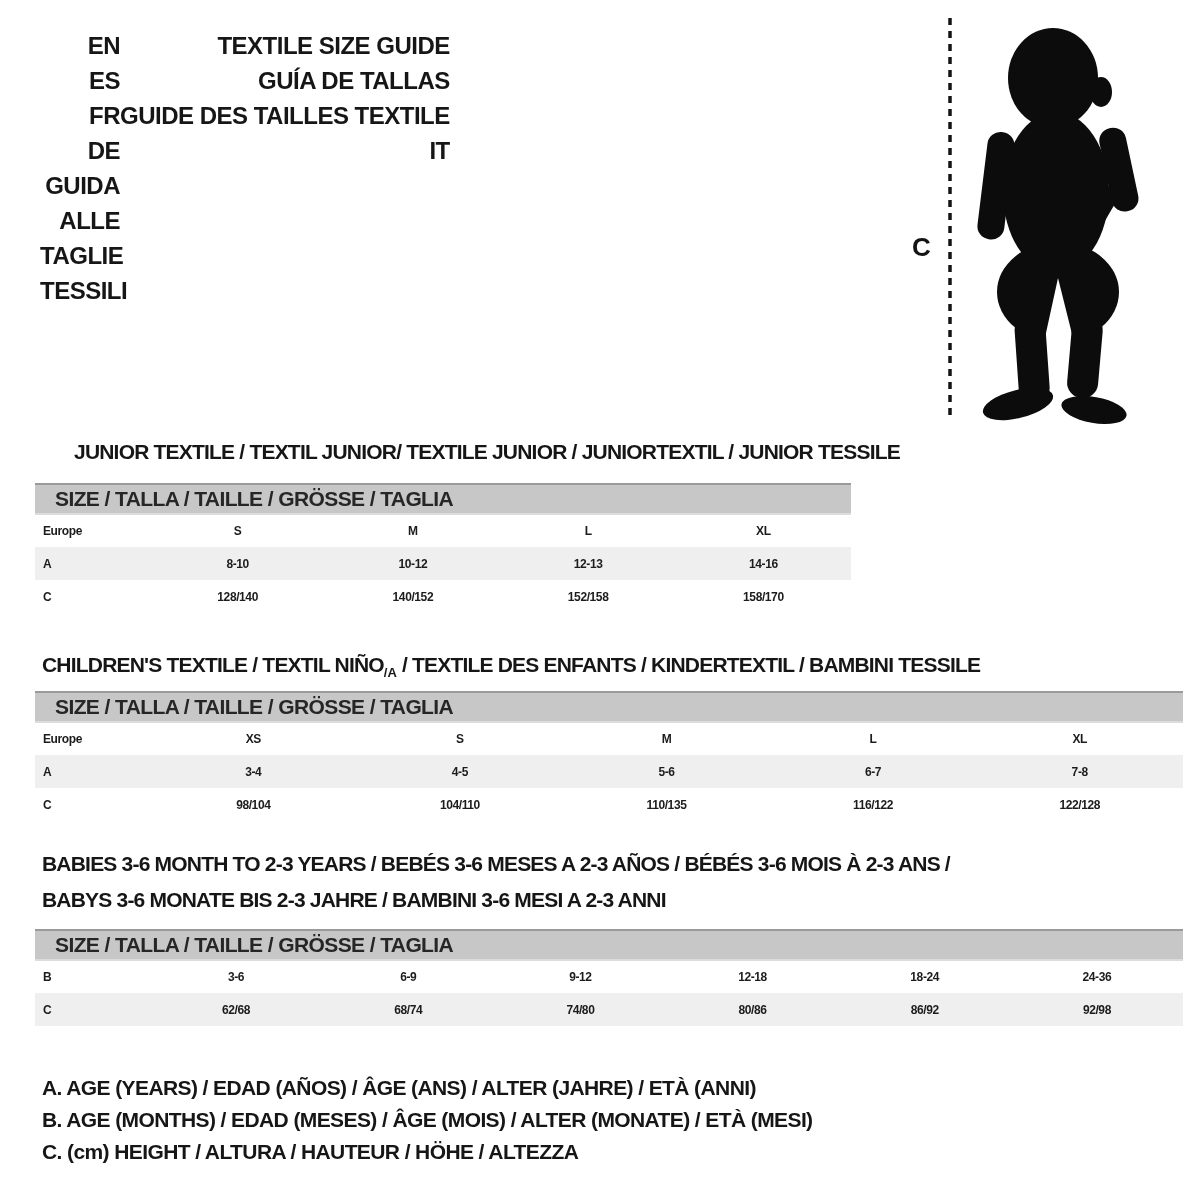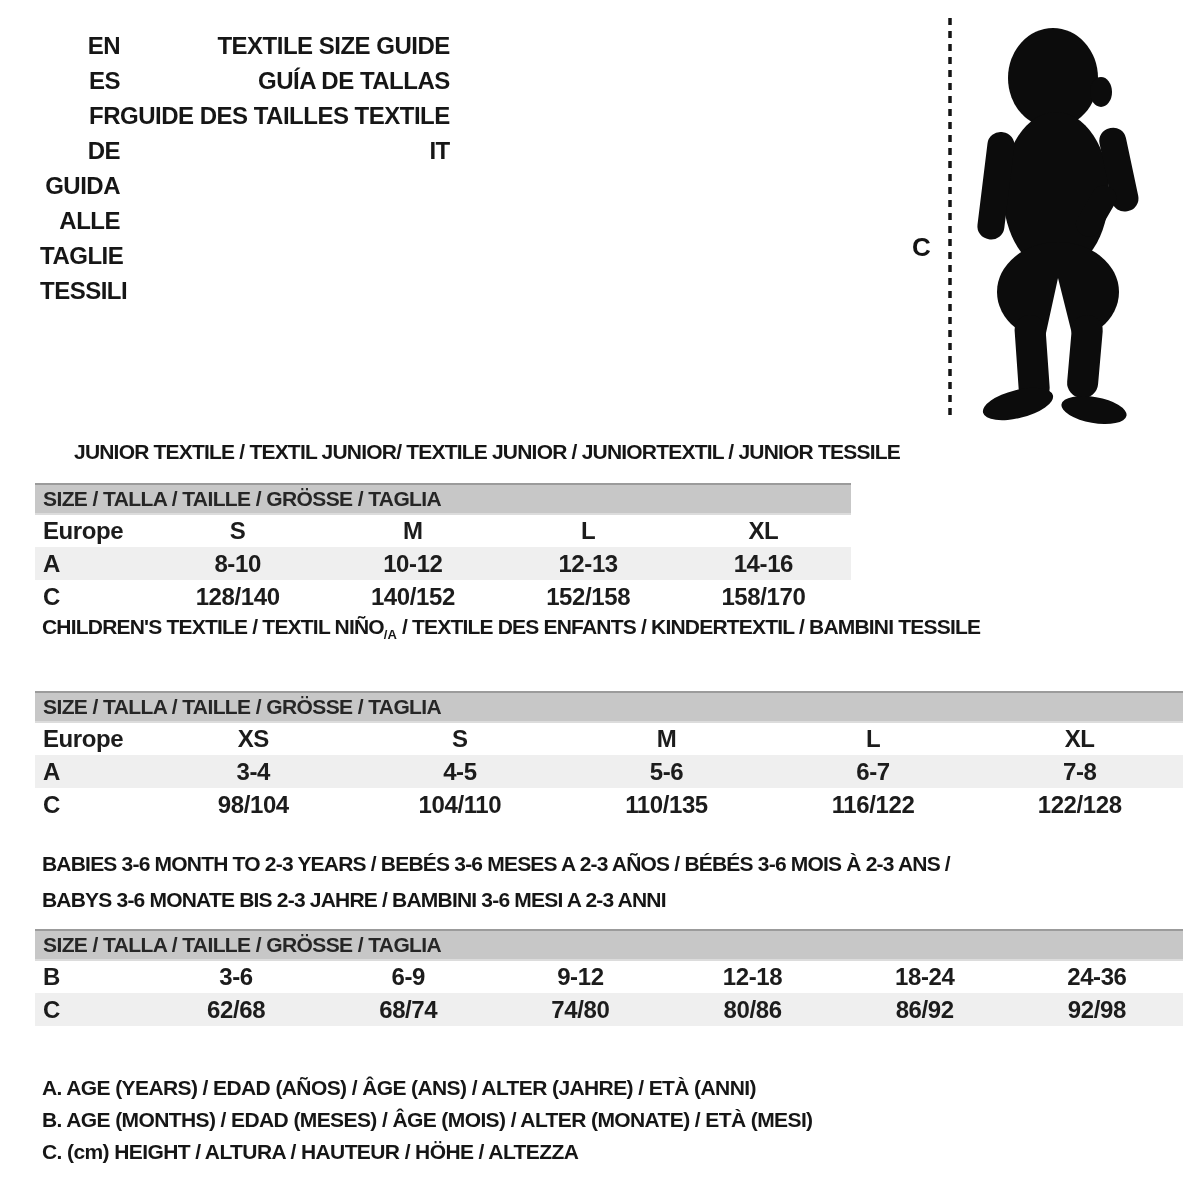--- a/index.html
+++ b/index.html
@@ -31,44 +31,44 @@
   
   .figure-svg { position: absolute; left: 900px; top: 10px; width: 250px; height: 415px; }
   .figure-svg text { font-family: "Liberation Sans", sans-serif; font-weight: 700; }
 
   
   .section-title {
     position: absolute; left: 42px;
     font-size: 21px; letter-spacing: -0.8px; white-space: nowrap;
   }
   .title-junior   { top: 440px; margin-left: 32px; }
-  .title-children { top: 615px; }
+  .title-children { top: 653px; }
   .title-babies   { top: 846px; line-height: 36px; }
   .sub-a { font-size: 13px; vertical-align: sub; letter-spacing: 0; }
 
   
   .size-table {
     position: absolute; left: 35px;
     border-collapse: collapse; table-layout: fixed;
   }
   .tbl-junior   { top: 483px; width: 816px; }
   .tbl-children { top: 691px; width: 1148px; }
   .tbl-babies   { top: 929px; width: 1148px; }
 
   .size-table th {
     background: var(--header-bg);
     border-top: 2px solid var(--header-top);
     border-bottom: 2px solid var(--header-bottom);
-    height: 30px; text-align: left; padding-left: 8px;
+    height: 30px; text-align: left; padding-left: 20px;
     font-size: 21px; letter-spacing: -0.6px; color: #262626;
     font-weight: 700; white-space: nowrap;
   }
   .size-table td {
     height: 33px; text-align: center; vertical-align: middle;
-    font-size: 24px; letter-spacing: -0.4px; font-weight: 700; color: #1c1c1c; margin-left: 24px;
+    font-size: 12px; letter-spacing: -0.4px; font-weight: 700; color: #1c1c1c; margin-left: 24px;
   }
   .size-table td.row-label { text-align: left; padding-left: 8px; }
   .size-table tr.shaded td { background: var(--row-shaded); }
 
   
   .legend {
     position: absolute; left: 42px; top: 1072px;
     font-size: 21px; letter-spacing: -0.6px; line-height: 32px;
   }
 </style>

